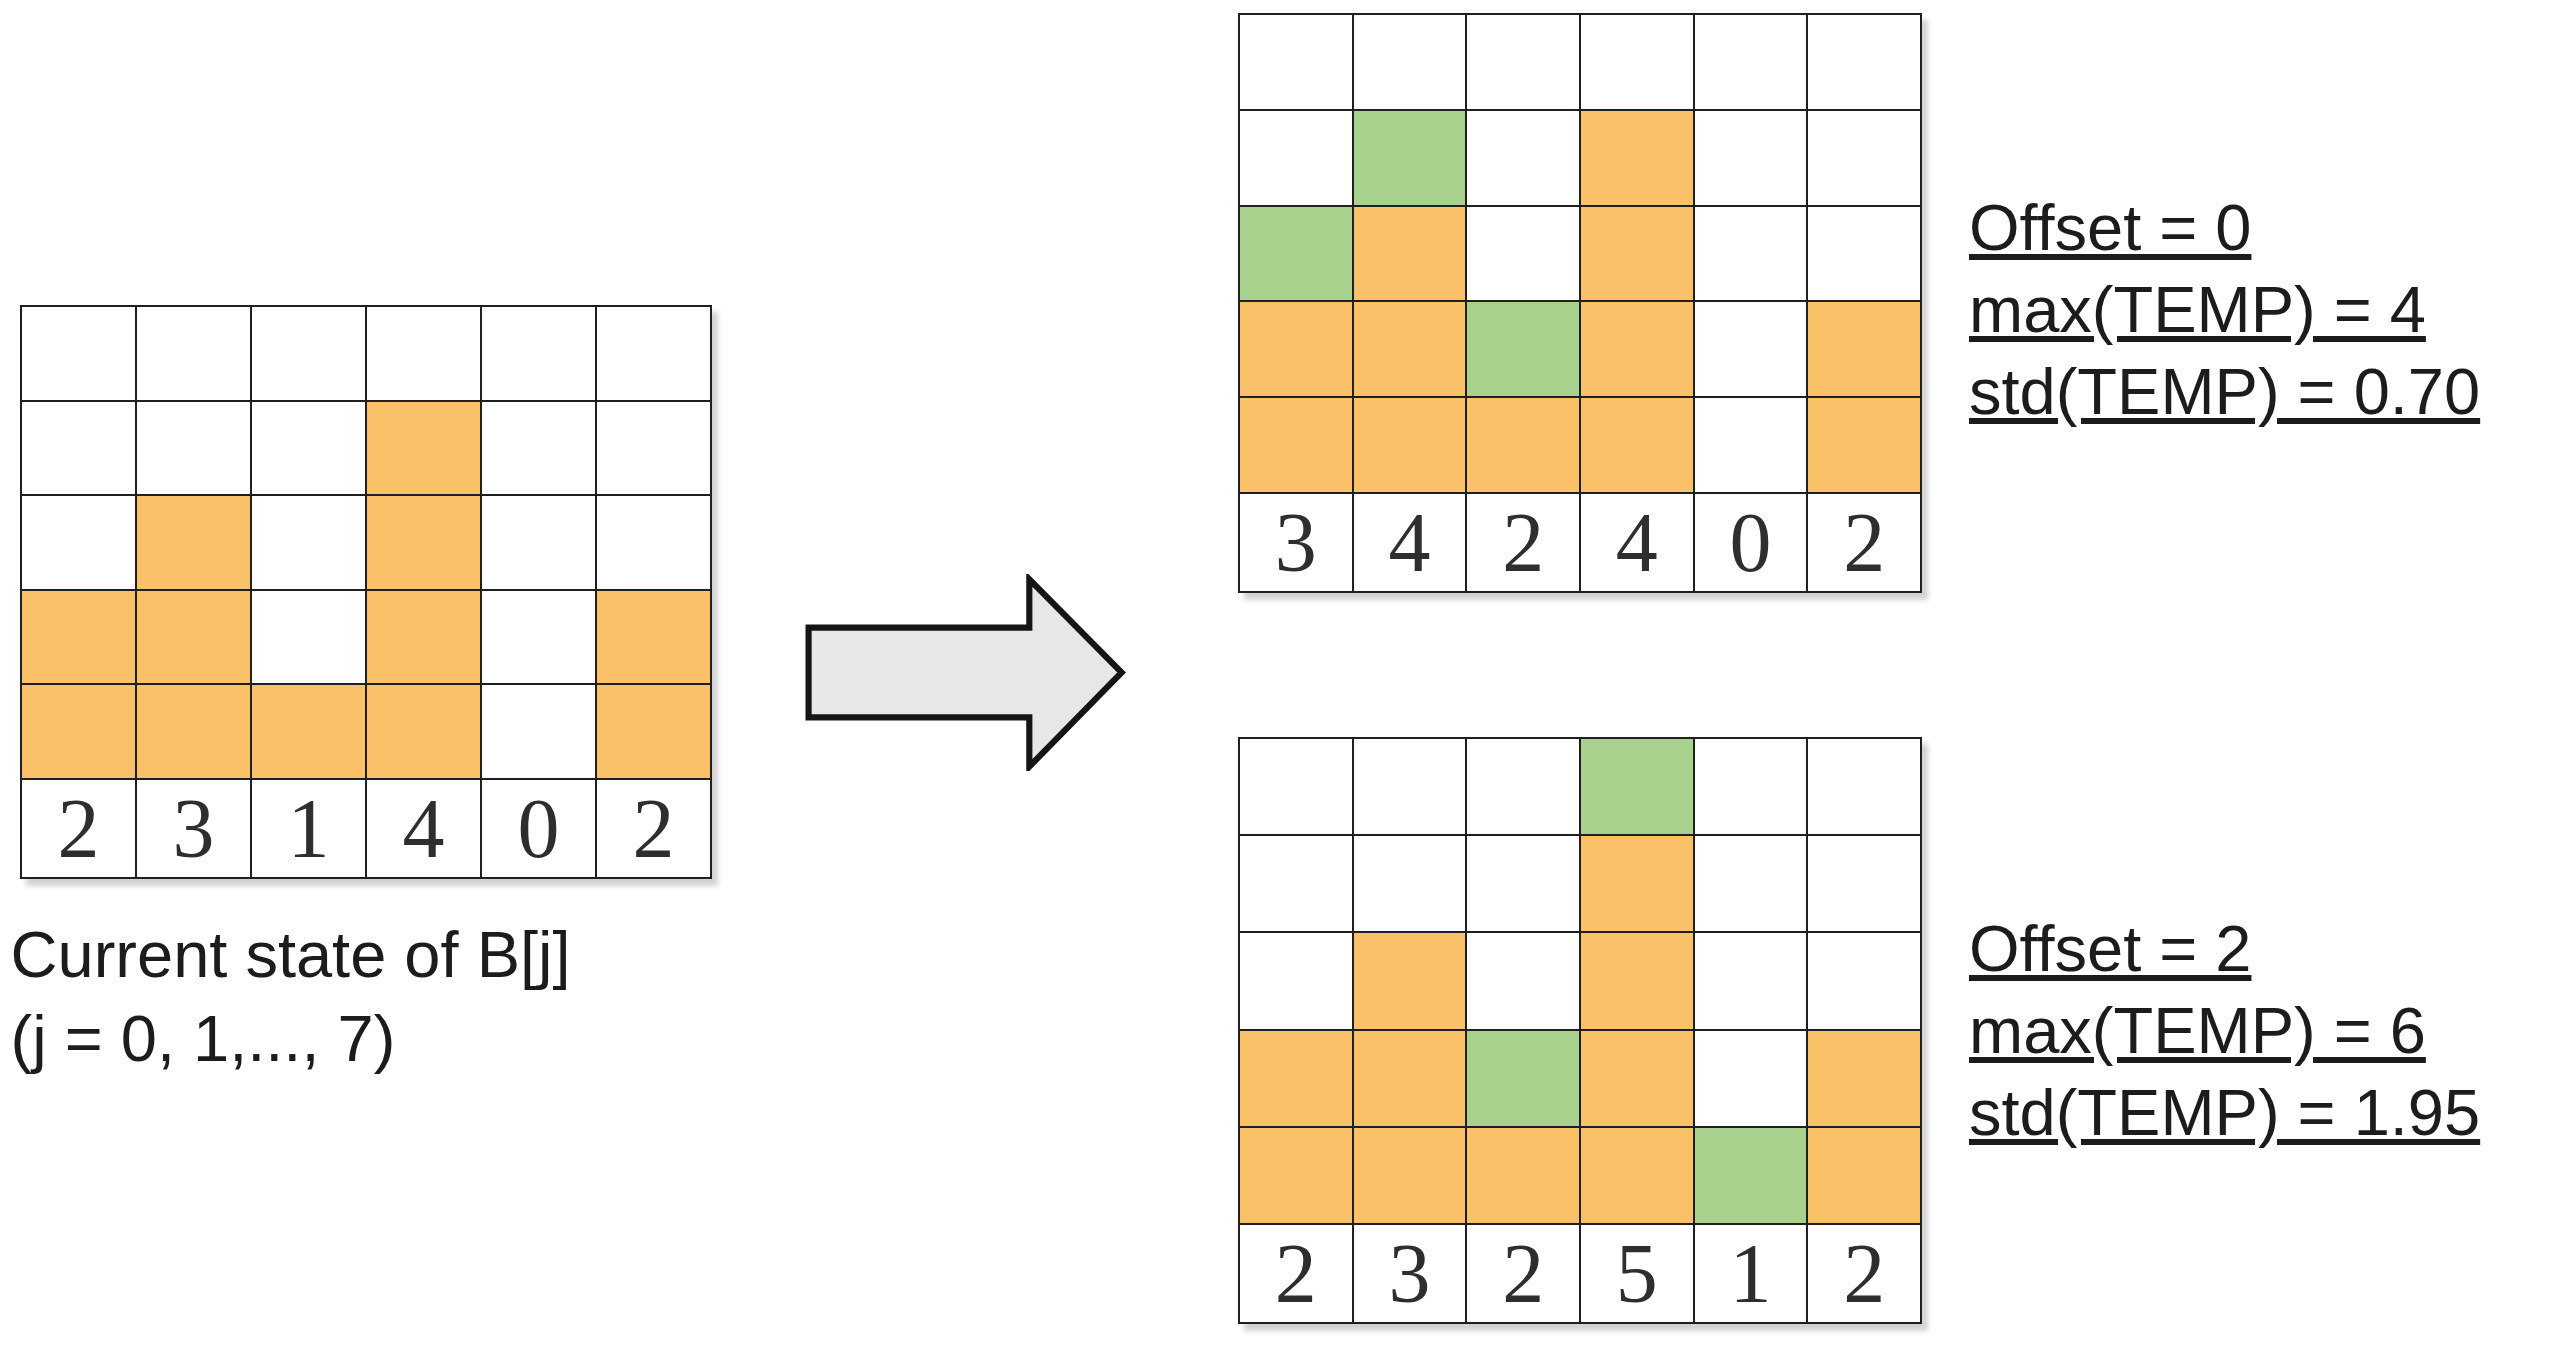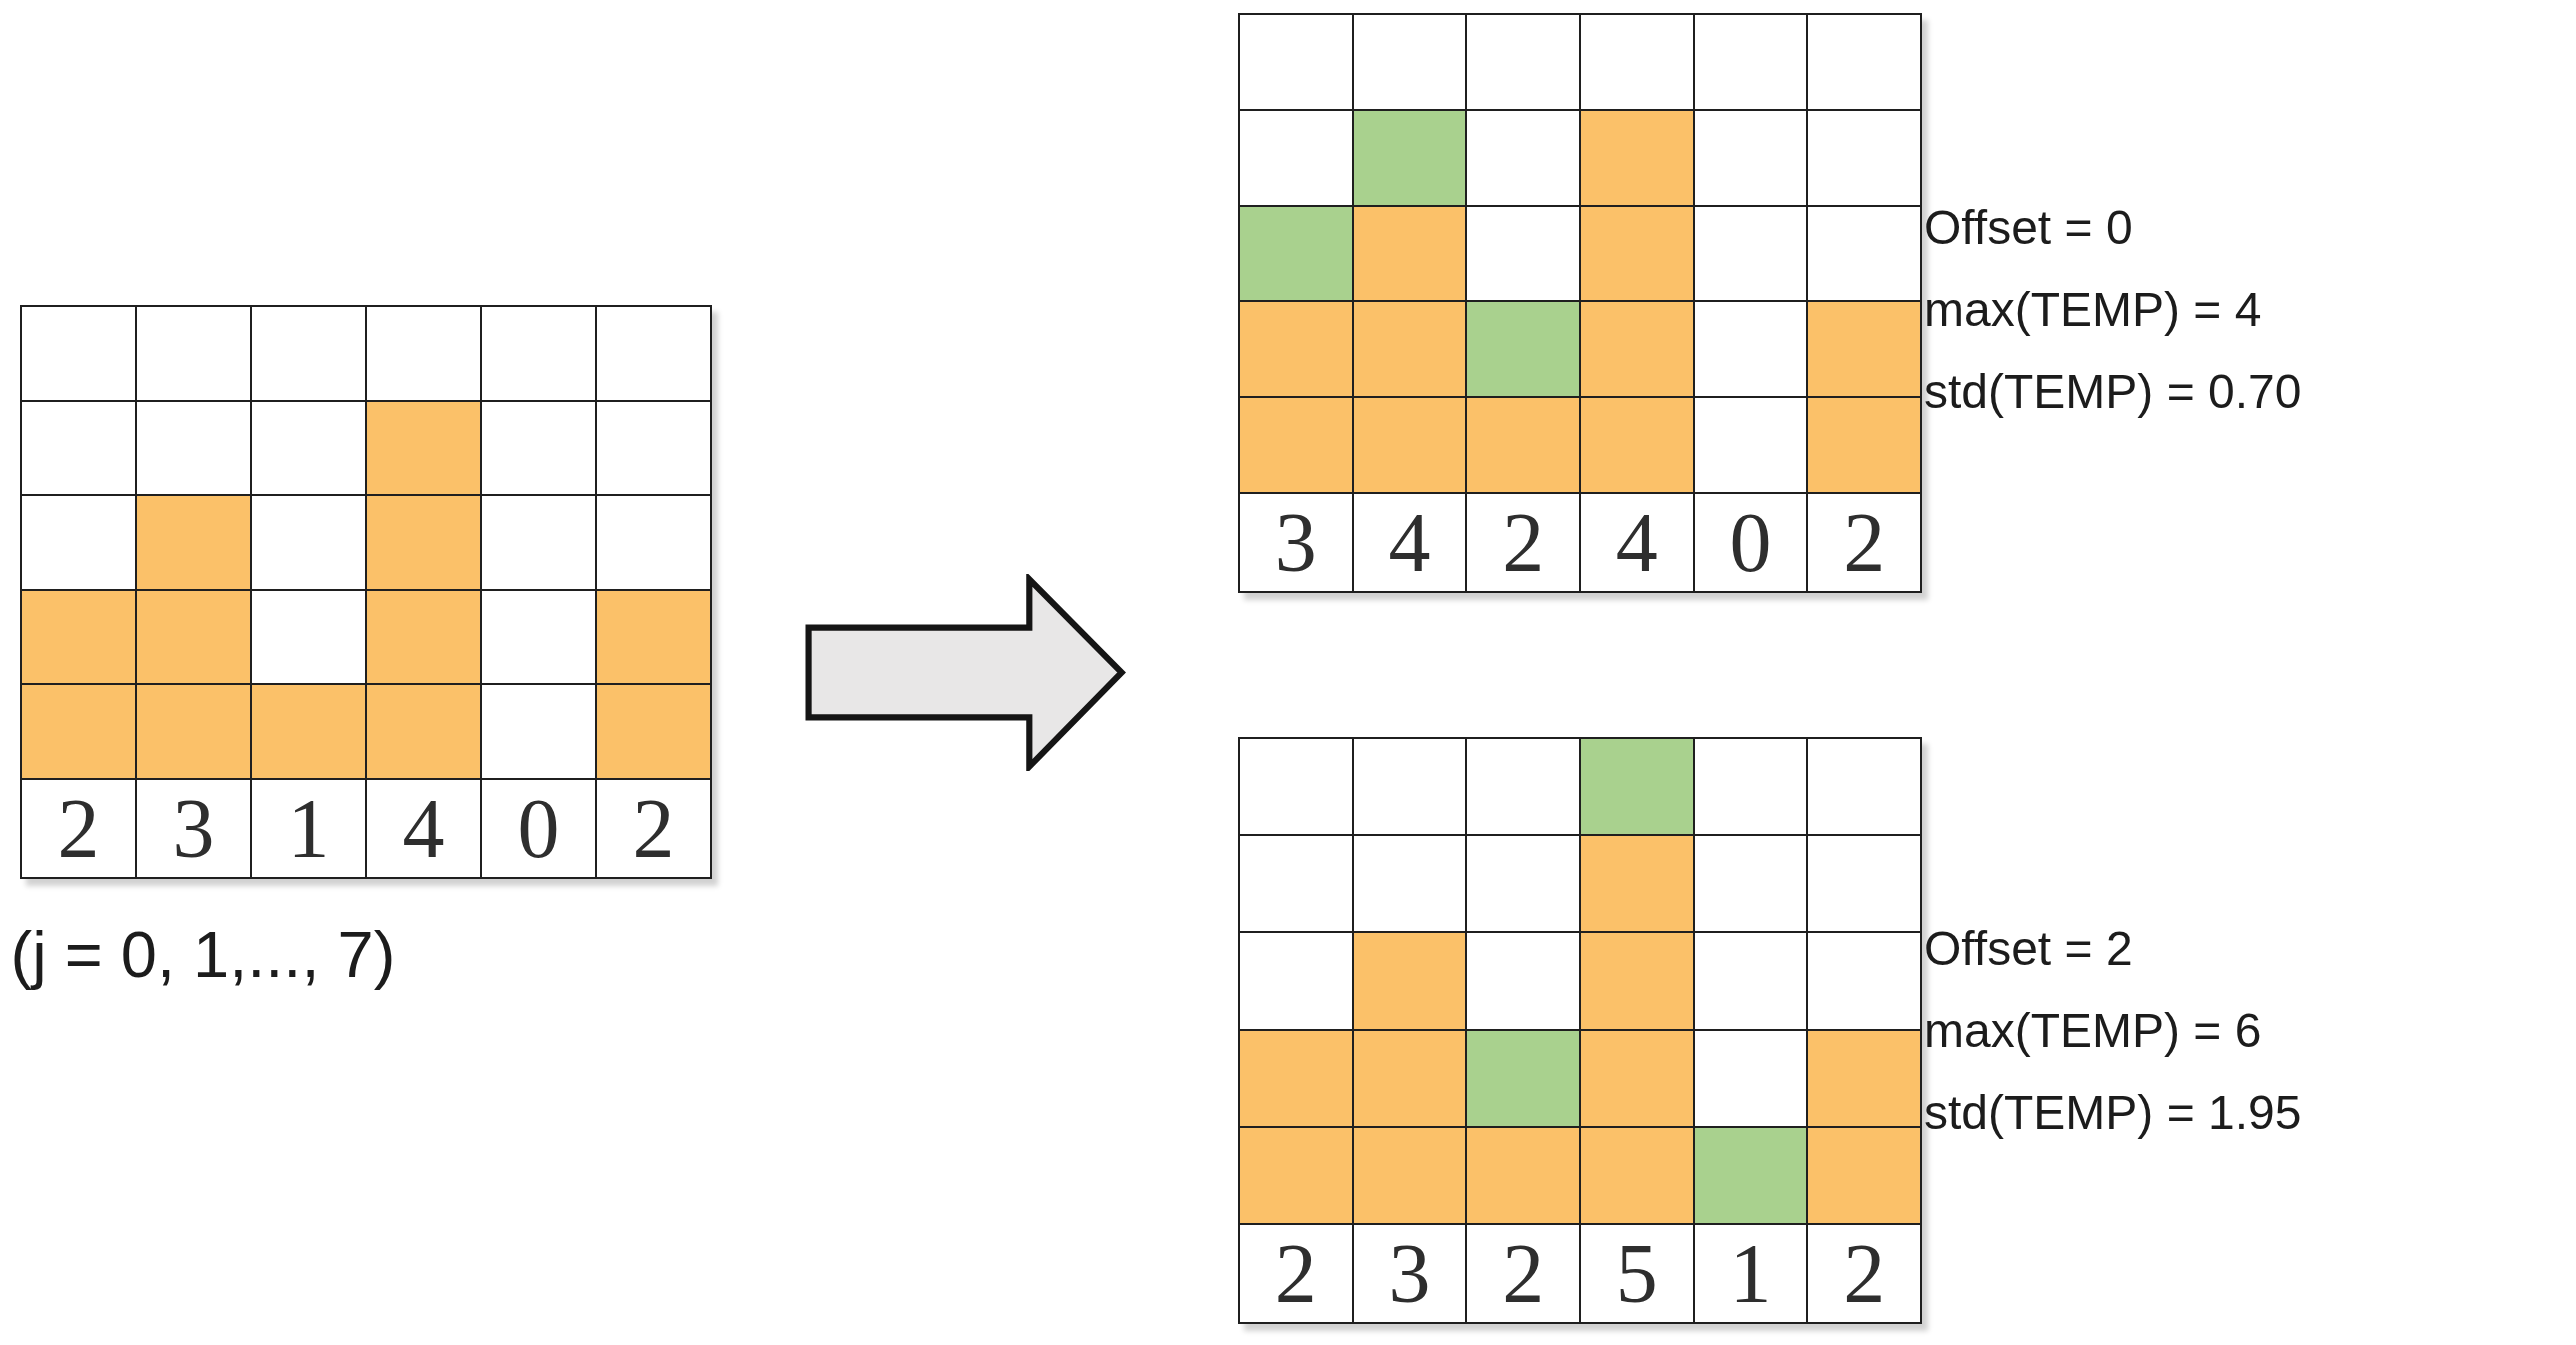--- a/index.html
+++ b/index.html
@@ -55,24 +55,25 @@
   .caption {
     position: absolute;
     left: 10.6px;
     top: 913px;
     font-size: 65px;
     line-height: 84px;
     white-space: nowrap;
   }
   .annotation {
     position: absolute;
-    left: 1924px;
-    font-size: 48px;
+    left: 1969px;
+    font-size: 65px;
     line-height: 82px;
     white-space: nowrap;
+    text-decoration: underline;
   }
   #annotation-top    { top: 187px; }
   #annotation-bottom { top: 908px; }
 </style>
 </head>
 <body>
 
 <div id="stage">
 
   <div id="grid-left" class="hgrid">
@@ -190,20 +191,21 @@
       <div class="cell orange"></div>
       <div class="cell value">2</div>
       <div class="cell value">3</div>
       <div class="cell value">2</div>
       <div class="cell value">5</div>
       <div class="cell value">1</div>
       <div class="cell value">2</div>
     </div>
 
   <div class="caption">
+    <div>Current state of B[j]</div>
     <div>(j = 0, 1,..., 7)</div>
   </div>
 
   <div id="annotation-top" class="annotation">
     <div>Offset = 0</div>
     <div>max(TEMP) = 4</div>
     <div>std(TEMP) = 0.70</div>
   </div>
 
   <div id="annotation-bottom" class="annotation">

